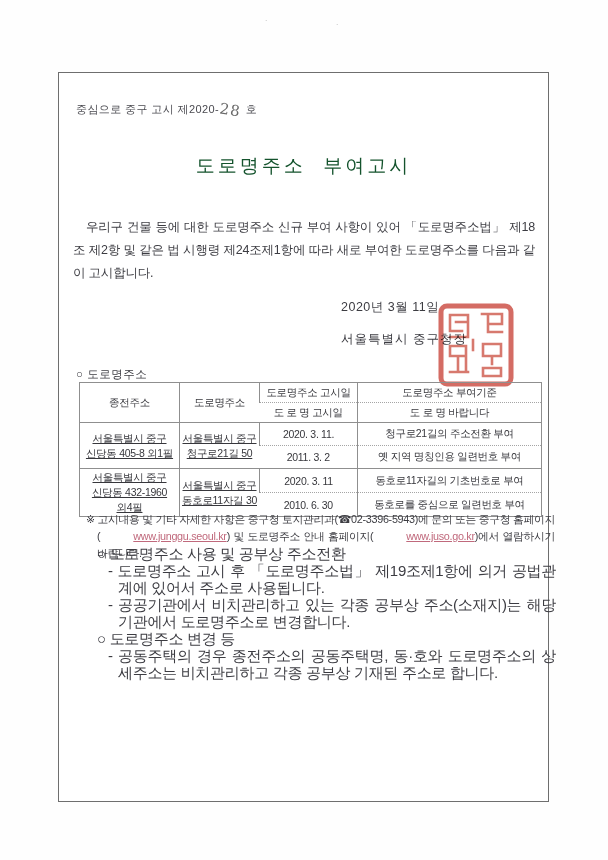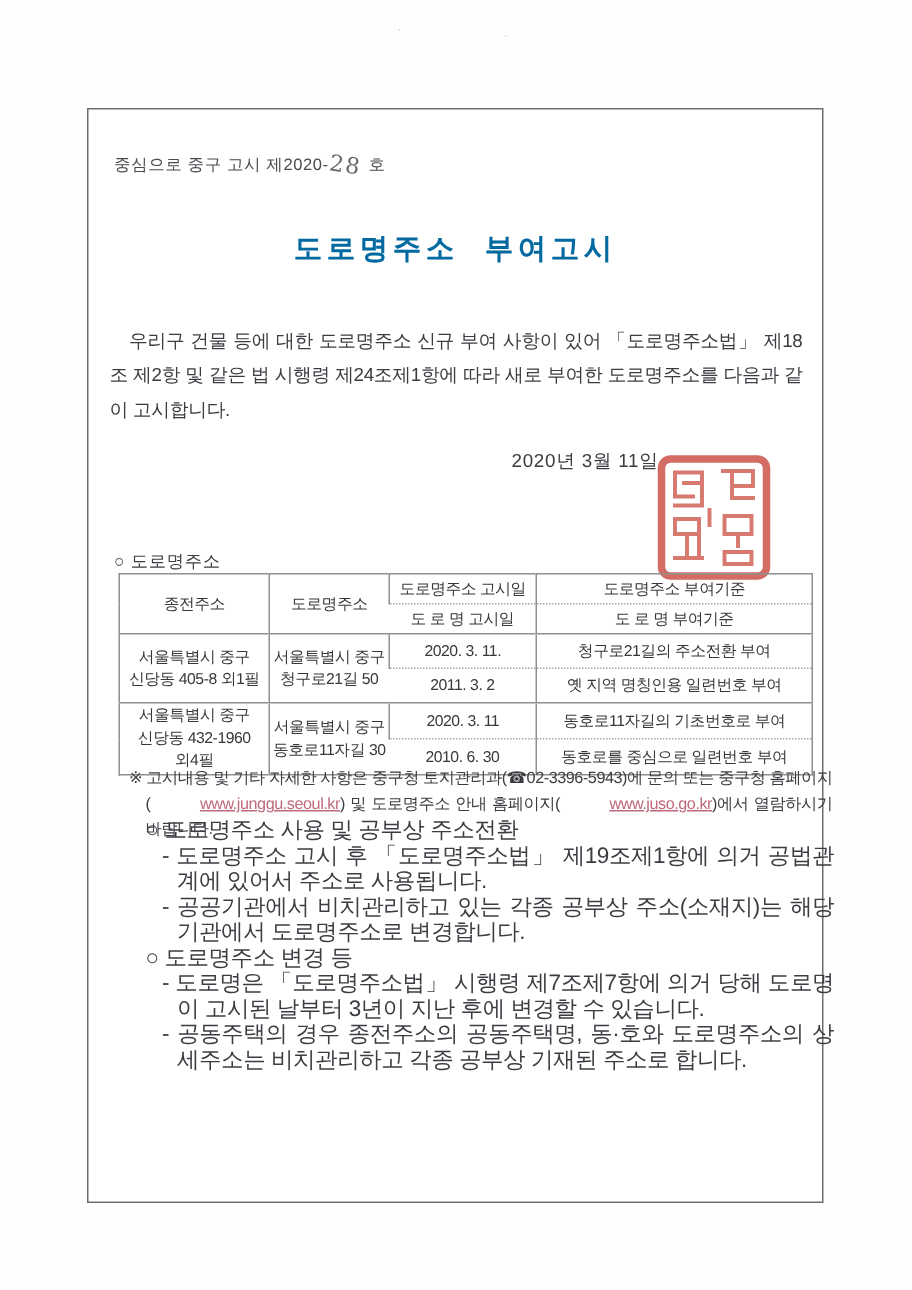--- a/index.html
+++ b/index.html
@@ -12,21 +12,21 @@
     border:1px solid #6e6e6e;background:#fff;
   }
   .speck{position:absolute;color:#b8b8b8;font-size:7px;}
   .notice-no{position:absolute;left:17px;top:26px;font-size:11px;color:#4a4a50;letter-spacing:.4px;white-space:nowrap;}
   .handwritten{
     display:inline-block;font-family:"DejaVu Serif",serif;font-size:15px;color:#6a6a6a;
     transform:rotate(9deg) translateY(2px);letter-spacing:1px;margin:0 1px;
   }
   .doc-title{
     position:absolute;left:0;top:80px;width:100%;text-align:center;
-    font-size:19px;font-weight:bold;color:#0369a1;letter-spacing:3px;word-spacing:9px;white-space:nowrap;
+    font-size:19px;font-weight:normal;color:#14532d;letter-spacing:3px;word-spacing:9px;white-space:nowrap;
   }
   .body-par{
     position:absolute;left:14px;top:143px;width:462px;
     font-size:12.5px;line-height:23px;text-align:justify;text-indent:13px;
     color:#3c3c42;letter-spacing:-.2px;
   }
   .date-line{position:absolute;left:282px;top:226px;font-size:12.5px;color:#3c3c42;letter-spacing:.5px;white-space:nowrap;}
   .signer-line{position:absolute;left:282px;top:258px;font-size:12.5px;color:#3c3c42;letter-spacing:1px;white-space:nowrap;}
   .seal{position:absolute;left:378px;top:229px;opacity:.88;mix-blend-mode:multiply;}
   .sec-heading{position:absolute;left:17px;top:294px;font-size:11.5px;color:#3c3c42;letter-spacing:.5px;white-space:nowrap;}
@@ -39,21 +39,21 @@
   table.addr th,table.addr td{
     font-weight:400;text-align:center;vertical-align:middle;padding:0 2px;
     border-left:1px solid #8f8f8f;letter-spacing:-.3px;
   }
   table.addr th:first-child,table.addr td:first-child{border-left:0;}
   tr.h1 th{height:19px;}
   tr.h2 th{height:19px;}
   .dot-top{border-top:1px dotted #a5a5a5 !important;}
   .solid-top{border-top:1px solid #8f8f8f !important;}
   td.basis{text-align:left;padding-left:7px;}
-  .pre{white-space:pre-line;line-height:15px;}
+  .pre{white-space:pre-line;line-height:15px;text-decoration:underline;}
   tr.r1a td{height:22px;}
   tr.r1b td{height:22px;}
   tr.r2a td{height:23px;}
   tr.r2b td{height:23px;}
   .footnote{
     position:absolute;left:16px;top:438px;width:458px;
     font-size:10.8px;line-height:17px;text-align:justify;color:#3c3c42;
     padding-left:22px;text-indent:-11px;letter-spacing:-.3px;
   }
   .link{color:#c0697c;text-decoration:underline;padding-left:33px;}
@@ -74,20 +74,21 @@
     <div class="notice-no">
       <span>중심으로 중구 고시 제2020-</span><span class="handwritten">28</span>
       <span>호</span>
     </div>
 
     <div class="doc-title">도로명주소 부여고시</div>
 
     <div class="body-par">우리구 건물 등에 대한 도로명주소 신규 부여 사항이 있어 「도로명주소법」 제18조 제2항 및 같은 법 시행령 제24조제1항에 따라 새로 부여한 도로명주소를 다음과 같이 고시합니다.</div>
 
     <div class="date-line">2020년 3월 11일</div>
+    <div class="signer-line">서울특별시 중구청장</div>
 
     <svg class="seal" width="78" height="86" viewBox="0 0 78 86">
       <rect x="4" y="4" width="70" height="78" rx="6" fill="none" stroke="#c43a2e" stroke-width="5" opacity="0.85"></rect>
       <g fill="none" stroke="#c94a3c" stroke-width="2.6" opacity="0.85" stroke-linecap="square">
         <path d="M13 13 h18 M13 13 v16 h12 M19 20 h12 M31 13 v22 h-18"></path>
         <path d="M45 12 h20 v10 h-14 v8 h14 M51 12 v18"></path>
         <path d="M13 44 h16 v10 h-16 z M21 54 v16 M13 70 h18 M29 44 v26"></path>
         <path d="M46 42 h18 v12 h-18 z M55 54 v8 M46 66 h18 v8 h-18 z"></path>
         <path d="M36 38 v10"></path>
       </g>
@@ -104,21 +105,21 @@
       </colgroup>
       <tbody>
           <tr class="h1">
         <th rowspan="2">종전주소</th>
         <th rowspan="2">도로명주소</th>
         <th>도로명주소 고시일</th>
         <th>도로명주소 부여기준</th>
       </tr>
       <tr class="h2">
         <th class="dot-top">도 로 명 고시일</th>
-        <th class="dot-top">도 로 명 부여기준</th>
+        <th class="dot-top">도 로 명 바랍니다</th>
       </tr>
       <tr class="r1a">
         <td rowspan="2" class="solid-top pre">서울특별시 중구
 신당동 405-8 외1필</td>
         <td rowspan="2" class="solid-top pre">서울특별시 중구
 청구로21길 50</td>
         <td class="solid-top">2020. 3. 11.</td>
         <td class="solid-top basis">청구로21길의 주소전환 부여</td>
       </tr>
       <tr class="r1b">
@@ -143,18 +144,17 @@
 
     <div class="footnote">
       <span>※ 고시내용 및 기타 자세한 사항은 중구청 토지관리과(☎02-3396-5943)에 문의 또는 중구청 홈페이지 (</span><a class="link">www.junggu.seoul.kr</a><span>) 및 도로명주소 안내 홈페이지(</span><a class="link">www.juso.go.kr</a><span>)에서 열람하시기 바랍니다.</span>
     </div>
 
     <div class="notes">
       <div class="note-heading">○ 도로명주소 사용 및 공부상 주소전환</div>
       <div class="note-item">- 도로명주소 고시 후 「도로명주소법」 제19조제1항에 의거 공법관계에 있어서 주소로 사용됩니다.</div>
       <div class="note-item">- 공공기관에서 비치관리하고 있는 각종 공부상 주소(소재지)는 해당기관에서 도로명주소로 변경합니다.</div>
       <div class="note-heading">○ 도로명주소 변경 등</div>
-      <div class="note-item">- 도로명은 「도로명주소법」 시행령 제7조제7항에 의거 당해 도로명이 고시된 날부터 3년이 지난 후에 변경할 수 있습니다.</div>
       <div class="note-item">- 공동주택의 경우 종전주소의 공동주택명, 동·호와 도로명주소의 상세주소는 비치관리하고 각종 공부상 기재된 주소로 합니다.</div>
     </div>
 
   </div>
 </div>
 
 </body></html>

